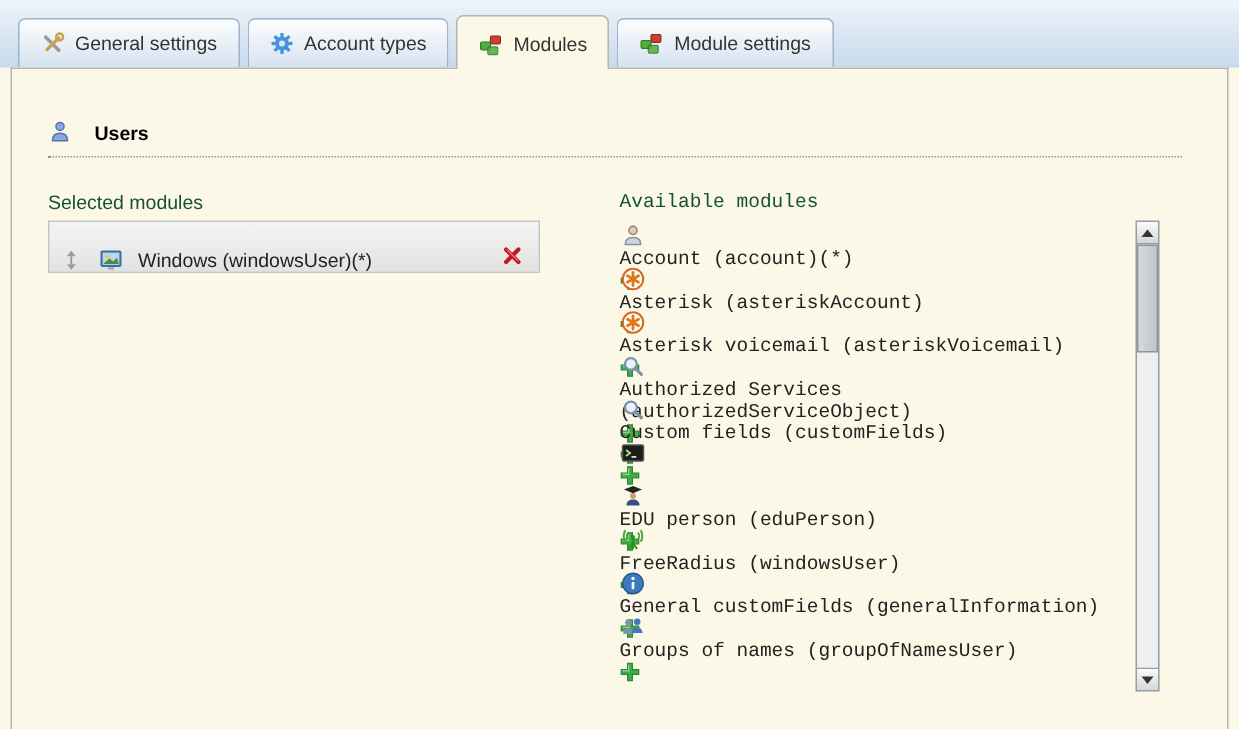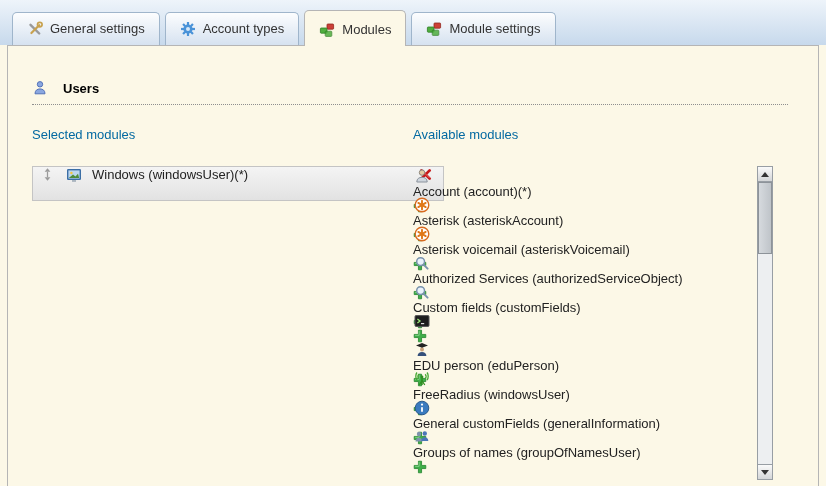--- a/index.html
+++ b/index.html
@@ -54,27 +54,27 @@
   .section-head {
     display: flex; align-items: center; gap: 15px;
     margin: 34px 30px 0 24px;
     padding-bottom: 8px;
     border-bottom: 1px dotted #8f8f8f;
   }
   .htitle { font-weight: bold; color: #000; }
 
   .columns { display: flex; margin: 22px 45px 0 24px; }
   .col-left  { width: 381px; flex: 0 0 381px; }
-  .col-right { flex: 1; }
-  .col-label { margin-bottom: 24px; color: #0369a1; }
+  .col-right { flex: 1; font-family: Liberation Mono, monospace; }
+  .col-label { margin-bottom: 5px; color: #14532d; }
 
   
   .sel-row {
-    display: flex; align-items: flex-start;
-    height: 35px; width: 412px;
+    display: flex; align-items: flex-end;
+    height: 35px; width: 328px;
     background: linear-gradient(#f4f4f4, #e2e2e2);
     border: 1px solid #c4c4c4;
     padding: 0 10px;
   }
   .sel-row .drag  { display: flex; margin-right: 14px; cursor: grab; }
   .sel-row .micon { display: flex; margin-right: 10px; }
   .sel-row .mname { flex: 1; }
   .sel-row .del   { display: flex; cursor: pointer; }
 
   

